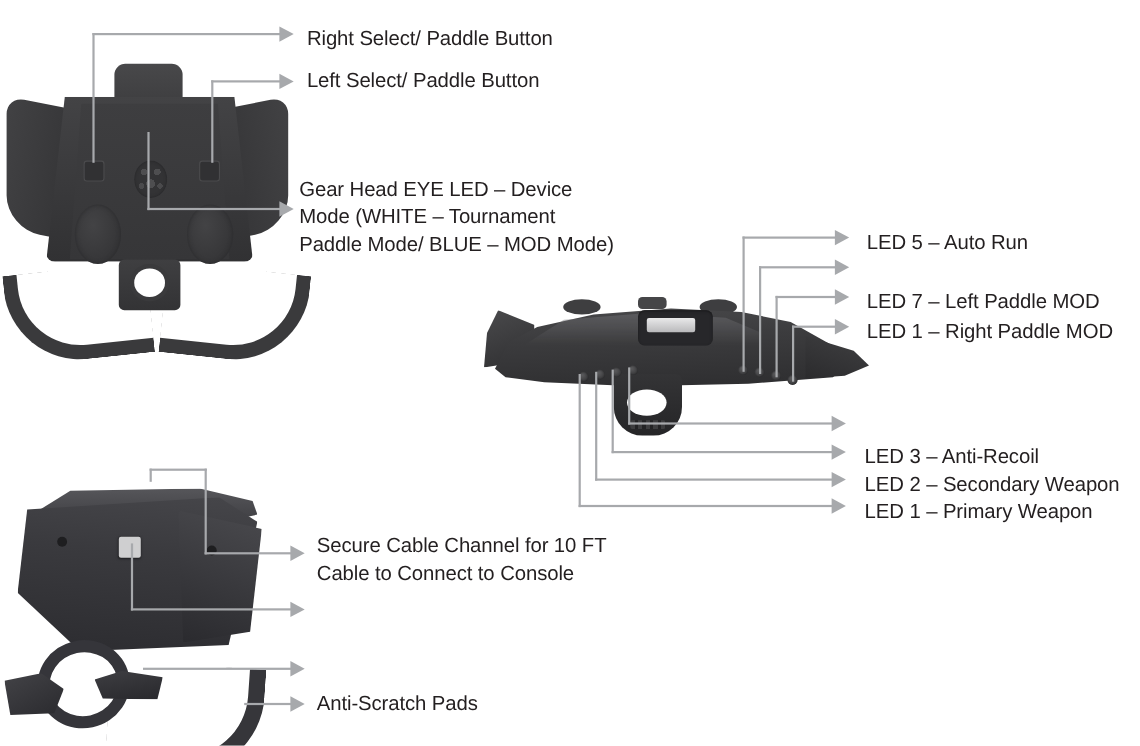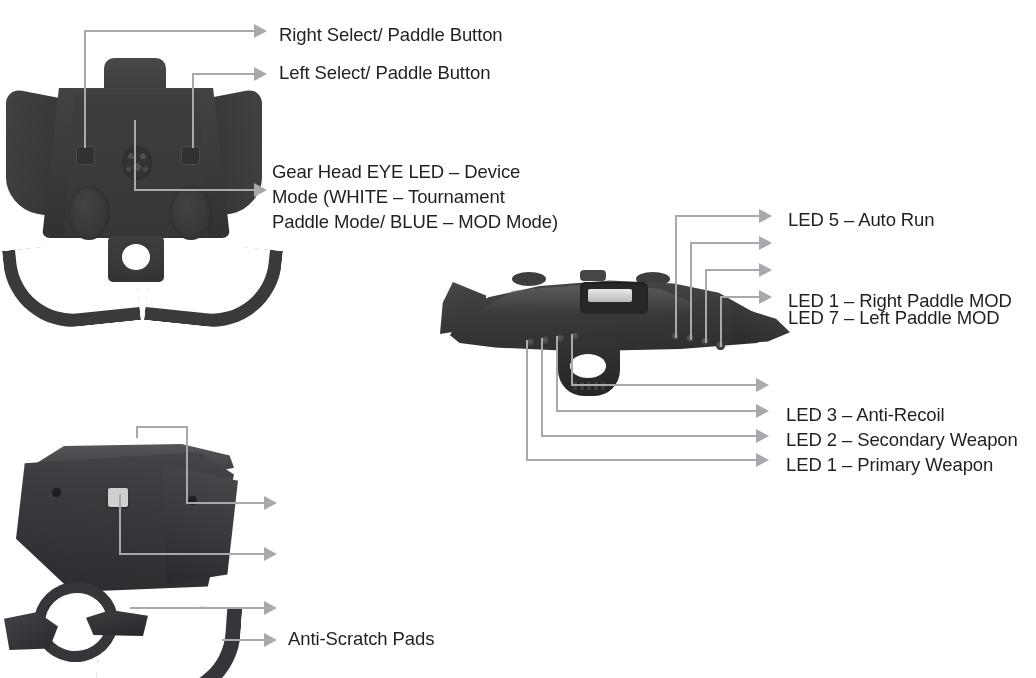--- a/index.html
+++ b/index.html
@@ -407,21 +407,21 @@
 
   <div class="lead-v" style="left:705px; top:269px; height:74px;"></div>
   <div class="lead-h" style="left:705px; top:269px; width:56px;"></div>
   <div class="arrow" style="left:759px; top:263px;"></div>
 
   <div class="lead-v" style="left:720px; top:296px; height:51px;"></div>
   <div class="lead-h" style="left:720px; top:296px; width:41px;"></div>
   <div class="arrow" style="left:759px; top:290px;"></div>
 
   <div class="callout led" style="left:788px; top:207px;">LED 5 – Auto Run</div>
-  <div class="callout led" style="left:788px; top:261px;margin-top:44px;">LED 7 – Left Paddle MOD</div>
+  <div class="callout led" style="left:788px; top:261px;">LED 7 – Left Paddle MOD</div>
   <div class="callout led" style="left:788px; top:288px;">LED 1 – Right Paddle MOD</div>
 
   <div class="lead-v" style="left:571px; top:334px; height:52px;"></div>
   <div class="lead-h" style="left:571px; top:384px; width:187px;"></div>
   <div class="arrow" style="left:756px; top:378px;"></div>
 
   <div class="lead-v" style="left:556px; top:336px; height:76px;"></div>
   <div class="lead-h" style="left:556px; top:410px; width:202px;"></div>
   <div class="arrow" style="left:756px; top:404px;"></div>
 
@@ -460,15 +460,17 @@
   <div class="lead-v" style="left:119px; top:494px; height:61px;"></div>
   <div class="lead-h" style="left:119px; top:553px; width:147px;"></div>
   <div class="arrow" style="left:264px; top:547px;"></div>
 
   <div class="lead-h" style="left:130px; top:607px; width:136px;"></div>
   <div class="arrow" style="left:264px; top:601px;"></div>
 
   <div class="lead-h" style="left:222px; top:639px; width:44px;"></div>
   <div class="arrow" style="left:264px; top:633px;"></div>
 
+  <div class="callout" style="left:288px; top:483px;">Secure Cable Channel for 10 FT
+Cable to Connect to Console</div>
   <div class="callout" style="left:288px; top:626px;">Anti-Scratch Pads</div>
 
 </div>
 
 </body></html>

